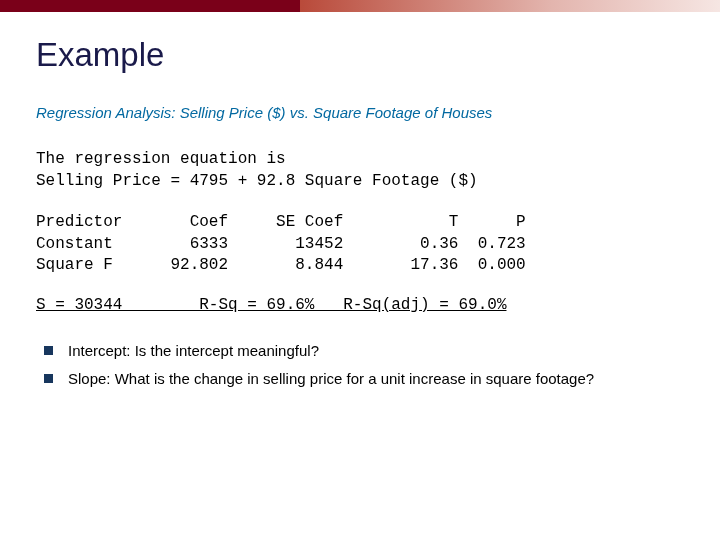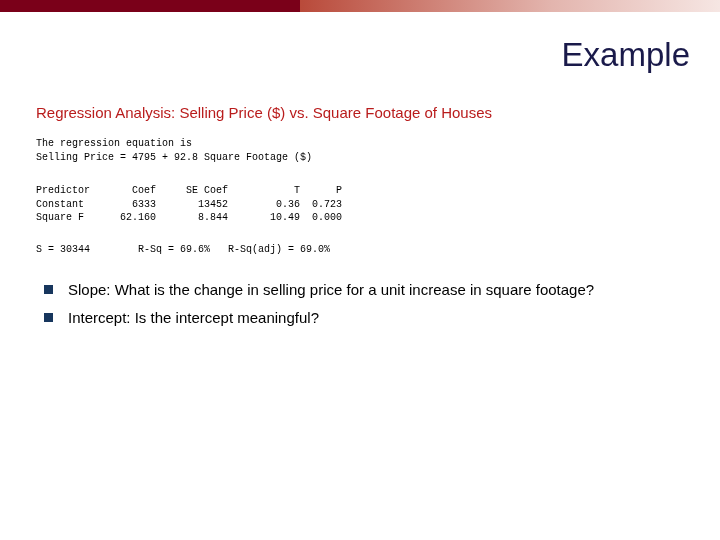--- a/index.html
+++ b/index.html
@@ -26,38 +26,38 @@
   }
   .content {
     padding: 18px 30px 0 36px;
   }
   h1.title {
     font-size: 33px;
     font-weight: 400;
     color: #1a1a4a;
     margin-bottom: 30px;
     margin-top: 6px;
-    text-align: right;
   }
   .subhead {
     font-size: 15px;
     font-weight: 400;
-    color: #b91c1c;
-    margin-bottom: 16px;
+    color: #0369a1;
+    margin-bottom: 28px;
+    font-style: italic;
   }
   .mono {
     font-family: "Courier New", Courier, monospace;
-    font-size: 10px;
+    font-size: 16px;
     white-space: pre;
     line-height: 1.35;
     color: #000;
   }
   .eq-block { margin-bottom: 20px; }
   .table-block { margin-bottom: 18px; }
-  .r-block { margin-bottom: 24px; }
+  .r-block { margin-bottom: 24px; text-decoration: underline; }
   ul.bullets {
     list-style: none;
     padding-left: 4px;
   }
   ul.bullets li {
     position: relative;
     padding-left: 28px;
     font-size: 15px;
     line-height: 1.35;
     margin-bottom: 8px;
@@ -84,21 +84,21 @@
 <div class="content">
   <h1 class="title">Example</h1>
 
   <div class="subhead">Regression Analysis: Selling Price ($) vs. Square Footage of Houses</div>
 
   <div class="mono eq-block"><span>The regression equation is</span>
 <span>Selling Price = 4795 + 92.8 Square Footage ($)</span></div>
 
   <div class="mono table-block"><span>Predictor       Coef     SE Coef           T      P</span>
 <span>Constant        6333       13452        0.36  0.723</span>
-<span>Square F      62.160       8.844       10.49  0.000</span></div>
+<span>Square F      92.802       8.844       17.36  0.000</span></div>
 
   <div class="mono r-block">S = 30344        R-Sq = 69.6%   R-Sq(adj) = 69.0%</div>
 
   <ul class="bullets">
+    <li>Intercept: Is the intercept meaningful?</li>
     <li>Slope: What is the change in selling price for a unit increase in square footage?</li>
-    <li>Intercept: Is the intercept meaningful?</li>
   </ul>
 </div>
 
 </body></html>

